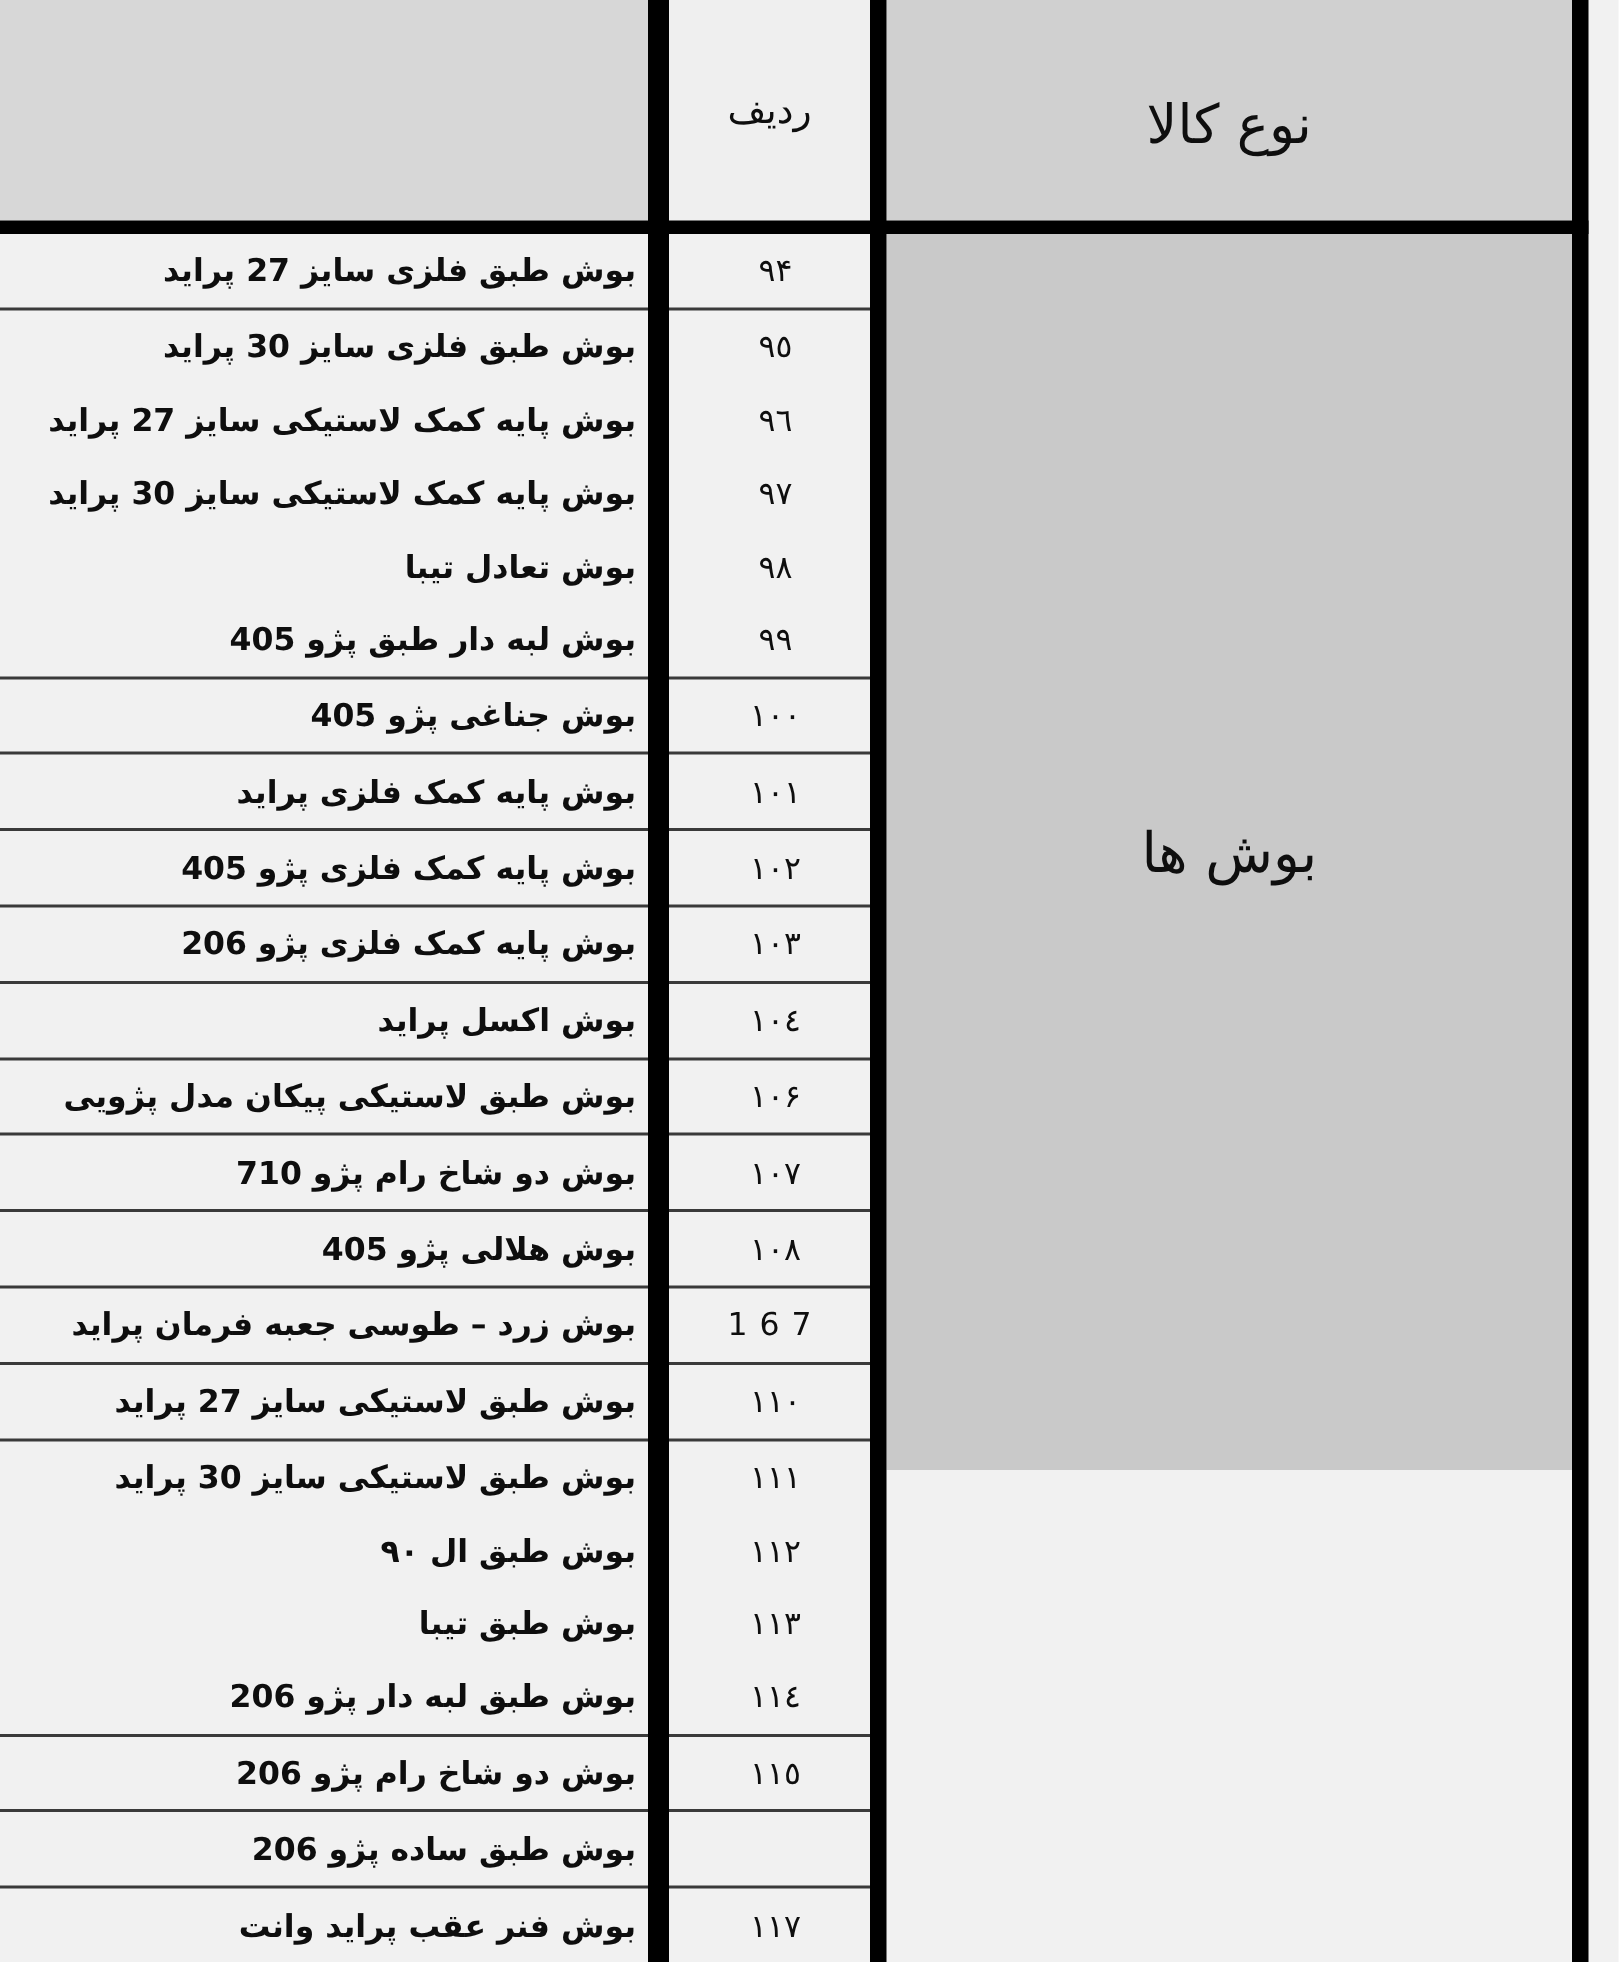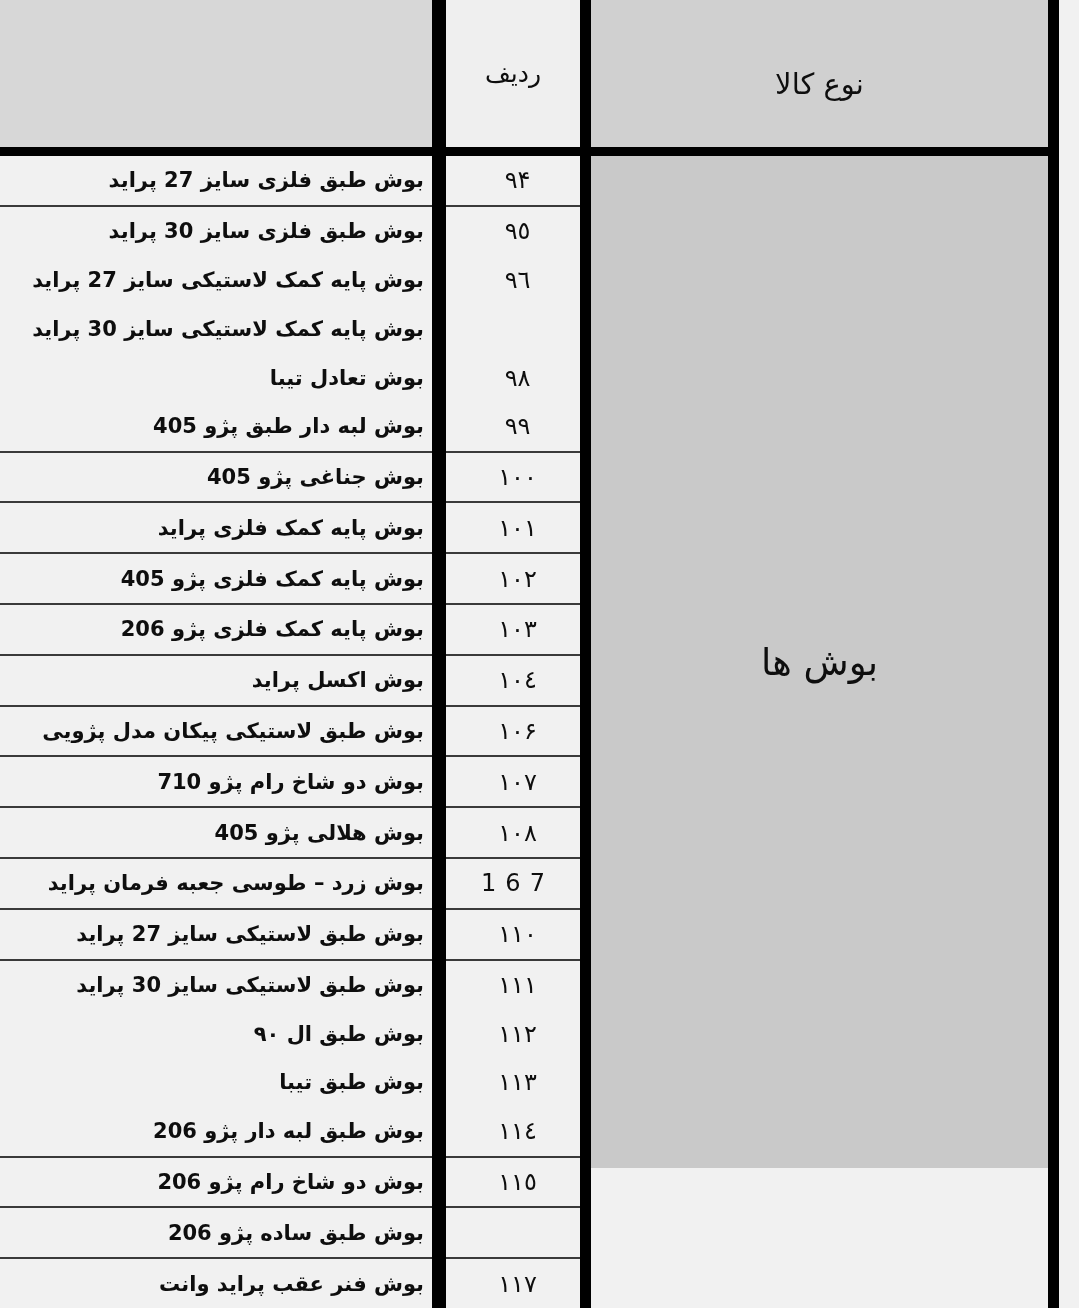--- a/index.html
+++ b/index.html
@@ -14,21 +14,21 @@
     background:var(--c-bodyLight,#f1f1f1);
     direction:ltr; 
     padding-left:20px;
   }
   
   .hcell{position:absolute;top:0;height:147px;display:flex;align-items:center;justify-content:center;}
   .h-items{left:0;width:452px;background:var(--c-headerLeft,#d7d7d7);}
   .h-num{left:466px;width:134px;background:var(--c-headerNum,#efefef);}
   .h-cat{left:611px;width:457px;background:var(--c-headerCat,#d0d0d0);}
   .h-num span{font-size:25px;color:var(--c-text,#0e0e0e);direction:rtl;}
-  .h-cat span{font-size:29px;color:var(--c-text,#0e0e0e);direction:rtl;margin-top:20px;}
+  .h-cat span{font-size:36px;color:var(--c-text,#0e0e0e);direction:rtl;margin-top:20px;}
   .hband{position:absolute;left:0;top:147px;width:1079px;height:9px;background:var(--c-bar,#000);}
   
   .vbar{position:absolute;top:0;height:1308px;background:var(--c-bar,#000);}
   .vbar.b1{left:452px;width:14px;}
   .vbar.b2{left:600px;width:11px;}
   .vbar.bR{left:1068px;width:11px;}
   
   .rows{
     position:absolute;left:0;top:156px;width:600px;height:1152px;
     display:flex;flex-direction:column;
@@ -40,27 +40,27 @@
     display:flex;align-items:center;justify-content:flex-start;
     direction:rtl;text-align:right;
     padding-right:8px;box-sizing:border-box;
     font-weight:700;font-size:21px;color:var(--c-text,#0e0e0e);
     white-space:nowrap;
   }
   .row .num{
     position:absolute;left:466px;top:0;width:134px;height:100%;
     display:flex;align-items:center;justify-content:center;
     direction:ltr;
-    font-size:24px;letter-spacing:0.38em;text-indent:0.38em;
+    font-size:21px;letter-spacing:0.38em;text-indent:0.38em;
     color:var(--c-text,#0e0e0e);
     white-space:nowrap;
   }
   
   .cat{
-    position:absolute;left:611px;top:156px;width:457px;height:1012px;
+    position:absolute;left:611px;top:156px;width:457px;height:824px;
     background:var(--c-bodyCat,#c9c9c9);
     display:flex;align-items:center;justify-content:center;
   }
   .cat span{font-size:37px;color:var(--c-text,#0e0e0e);direction:rtl;}
 </style>
 </head>
 <body>
 
 <div class="page">
 
@@ -81,20 +81,21 @@
       <div class="row">
         <div class="lbl">بوش طبق فلزی سایز 30 پراید</div>
         <div class="num">٩٥</div>
       </div>
       <div class="row">
         <div class="lbl">بوش پایه کمک لاستیکی سایز 27 پراید</div>
         <div class="num">٩٦</div>
       </div>
       <div class="row">
         <div class="lbl">بوش پایه کمک لاستیکی سایز 30 پراید</div>
+        <div class="num">٩٧</div>
       </div>
       <div class="row">
         <div class="lbl">بوش تعادل تیبا</div>
         <div class="num">٩٨</div>
       </div>
       <div class="row sep">
         <div class="lbl">بوش لبه دار طبق پژو 405</div>
         <div class="num">٩٩</div>
       </div>
       <div class="row sep">

